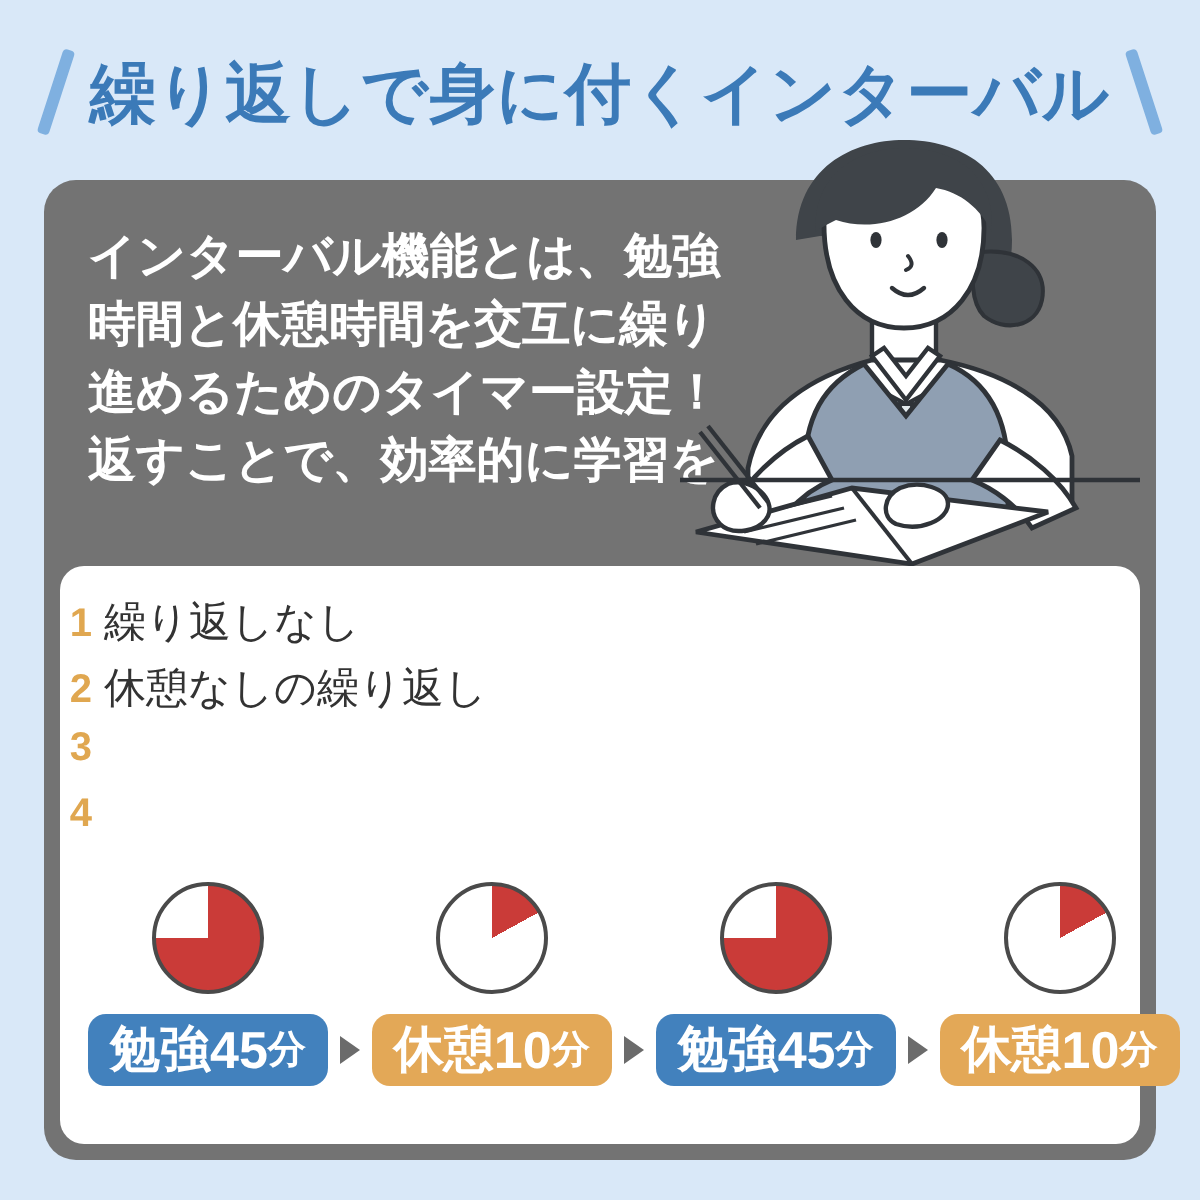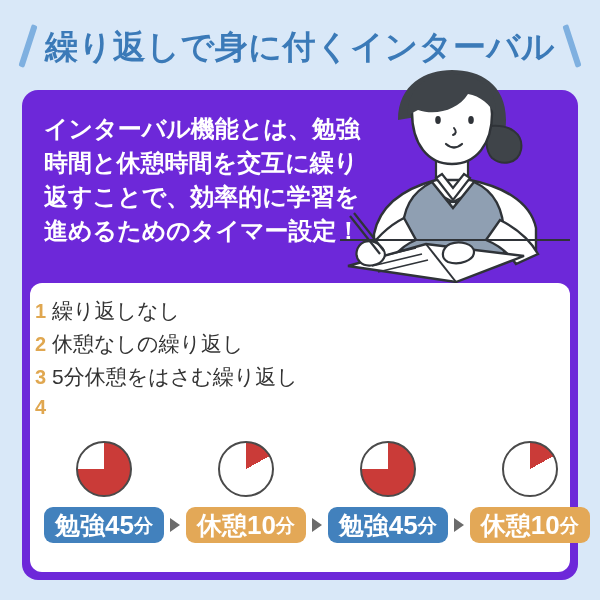--- a/index.html
+++ b/index.html
@@ -45,21 +45,21 @@
     letter-spacing: 0.5px;
     white-space: nowrap;
     line-height: 1;
   }
 
   
   .card {
     position: absolute;
     left: 22px; top: 90px;
     width: 556px; height: 490px;
-    background: #6d28d9;
+    background: #737373;
     border-radius: 16px;
     box-sizing: border-box;
   }
 
   
   .intro {
     position: absolute;
     left: 0; top: 0;
     width: 556px; height: 193px;
     box-sizing: border-box;
@@ -229,22 +229,22 @@
     <span class="title-text">繰り返しで身に付くインターバル</span>
     <span class="slash right"></span>
   </div>
 
   <div class="card">
 
     <div class="intro">
       <div class="intro-text">
         <span class="intro-line">インターバル機能とは、勉強</span>
         <span class="intro-line">時間と休憩時間を交互に繰り</span>
+        <span class="intro-line">進めるためのタイマー設定！</span>
         <span class="intro-line">返すことで、効率的に学習を</span>
-        <span class="intro-line">進めるためのタイマー設定！</span>
       </div>
 
       <div class="illustration">
         <svg width="230" height="215" viewBox="0 0 230 215" xmlns="http://www.w3.org/2000/svg">
 
           <path d="M58 52 C58 16, 86 2, 112 2 C140 2, 166 16, 166 52 C166 66, 162 76, 158 82 L150 52 L70 50 Z" fill="#3f4449"></path>
 
           <path d="M150 58 C170 56, 184 66, 181 82 C178 96, 162 98, 152 90 C146 84, 144 68, 150 58 Z" fill="#3f4449" stroke="#2f3338" stroke-width="2"></path>
 
           <path d="M96 92 L128 92 L128 118 L96 118 Z" fill="#ffffff" stroke="#2f3338" stroke-width="2.2"></path>
@@ -299,21 +299,20 @@
           <div class="opt-row">
             <span class="opt-num">1</span>
             <span class="opt-label">繰り返しなし</span>
           </div>
           <div class="opt-row">
             <span class="opt-num">2</span>
             <span class="opt-label">休憩なしの繰り返し</span>
           </div>
           <div class="opt-row">
             <span class="opt-num">3</span>
-            <span class="opt-label">5分休憩をはさむ繰り返し</span>
           </div>
           <div class="opt-row">
             <span class="opt-num">4</span>
           </div>
         </div>
       </div>
 
       <div class="timeline">
         <div class="tl-row">
 

